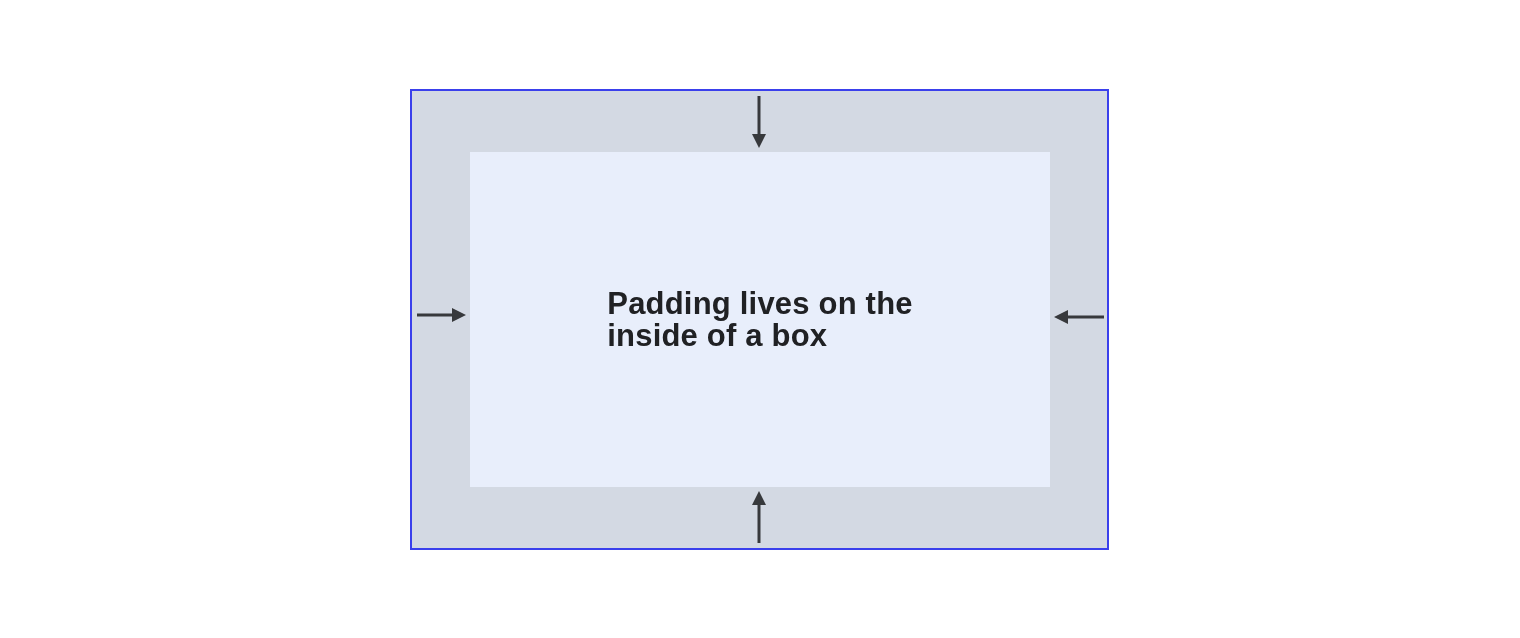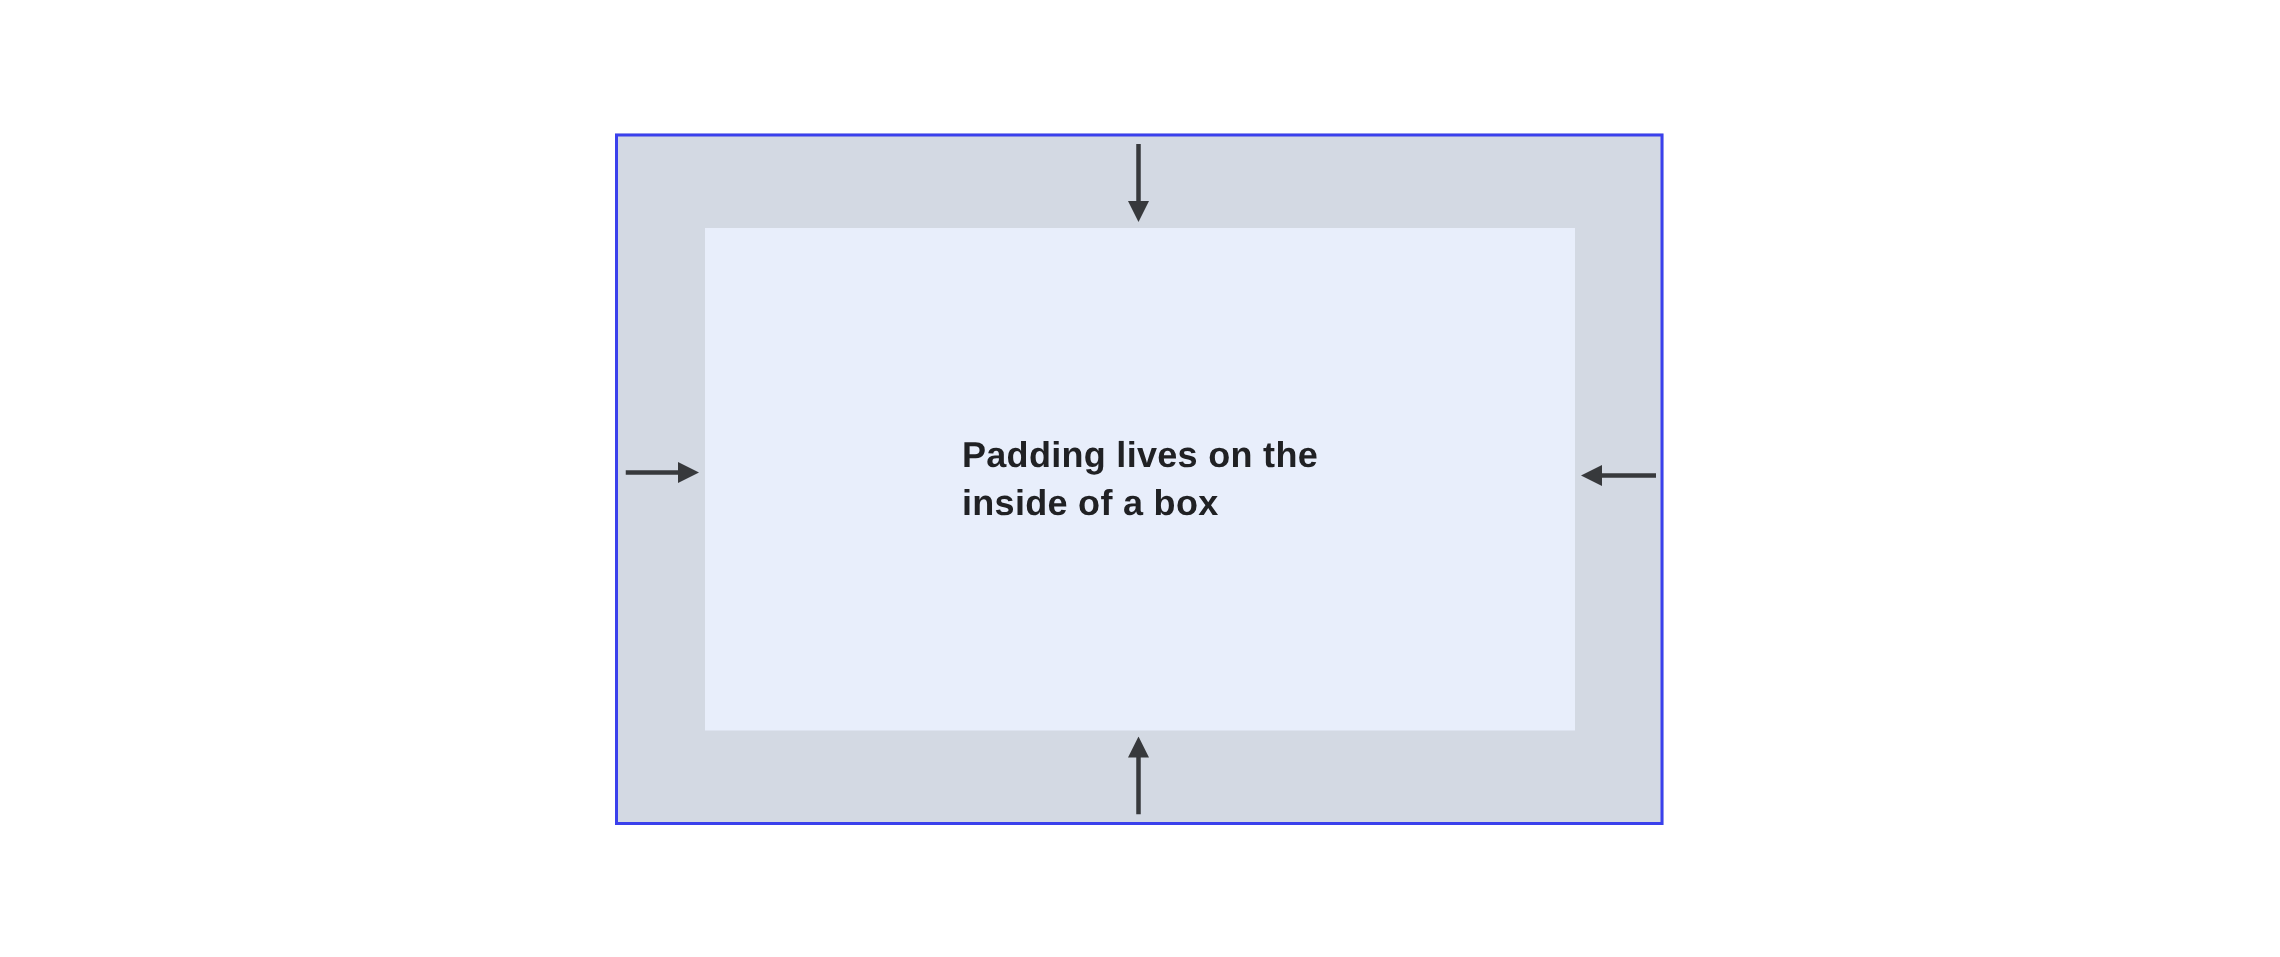--- a/index.html
+++ b/index.html
@@ -34,21 +34,21 @@
     left: 58px;
     top: 61px;
     width: 580px;
     height: 335px;
     background: var(--content-area, #e8eefb);
     display: flex;
     align-items: center;
     justify-content: center;
   }
   .content-label {
-    font-size: 24px;
+    font-size: 31px;
     line-height: 32px;
     font-weight: bold;
     color: var(--text, #202124);
     white-space: pre-line;
     letter-spacing: 0.2px;
   }
   .arrow {
     position: absolute;
     display: block;
   }

